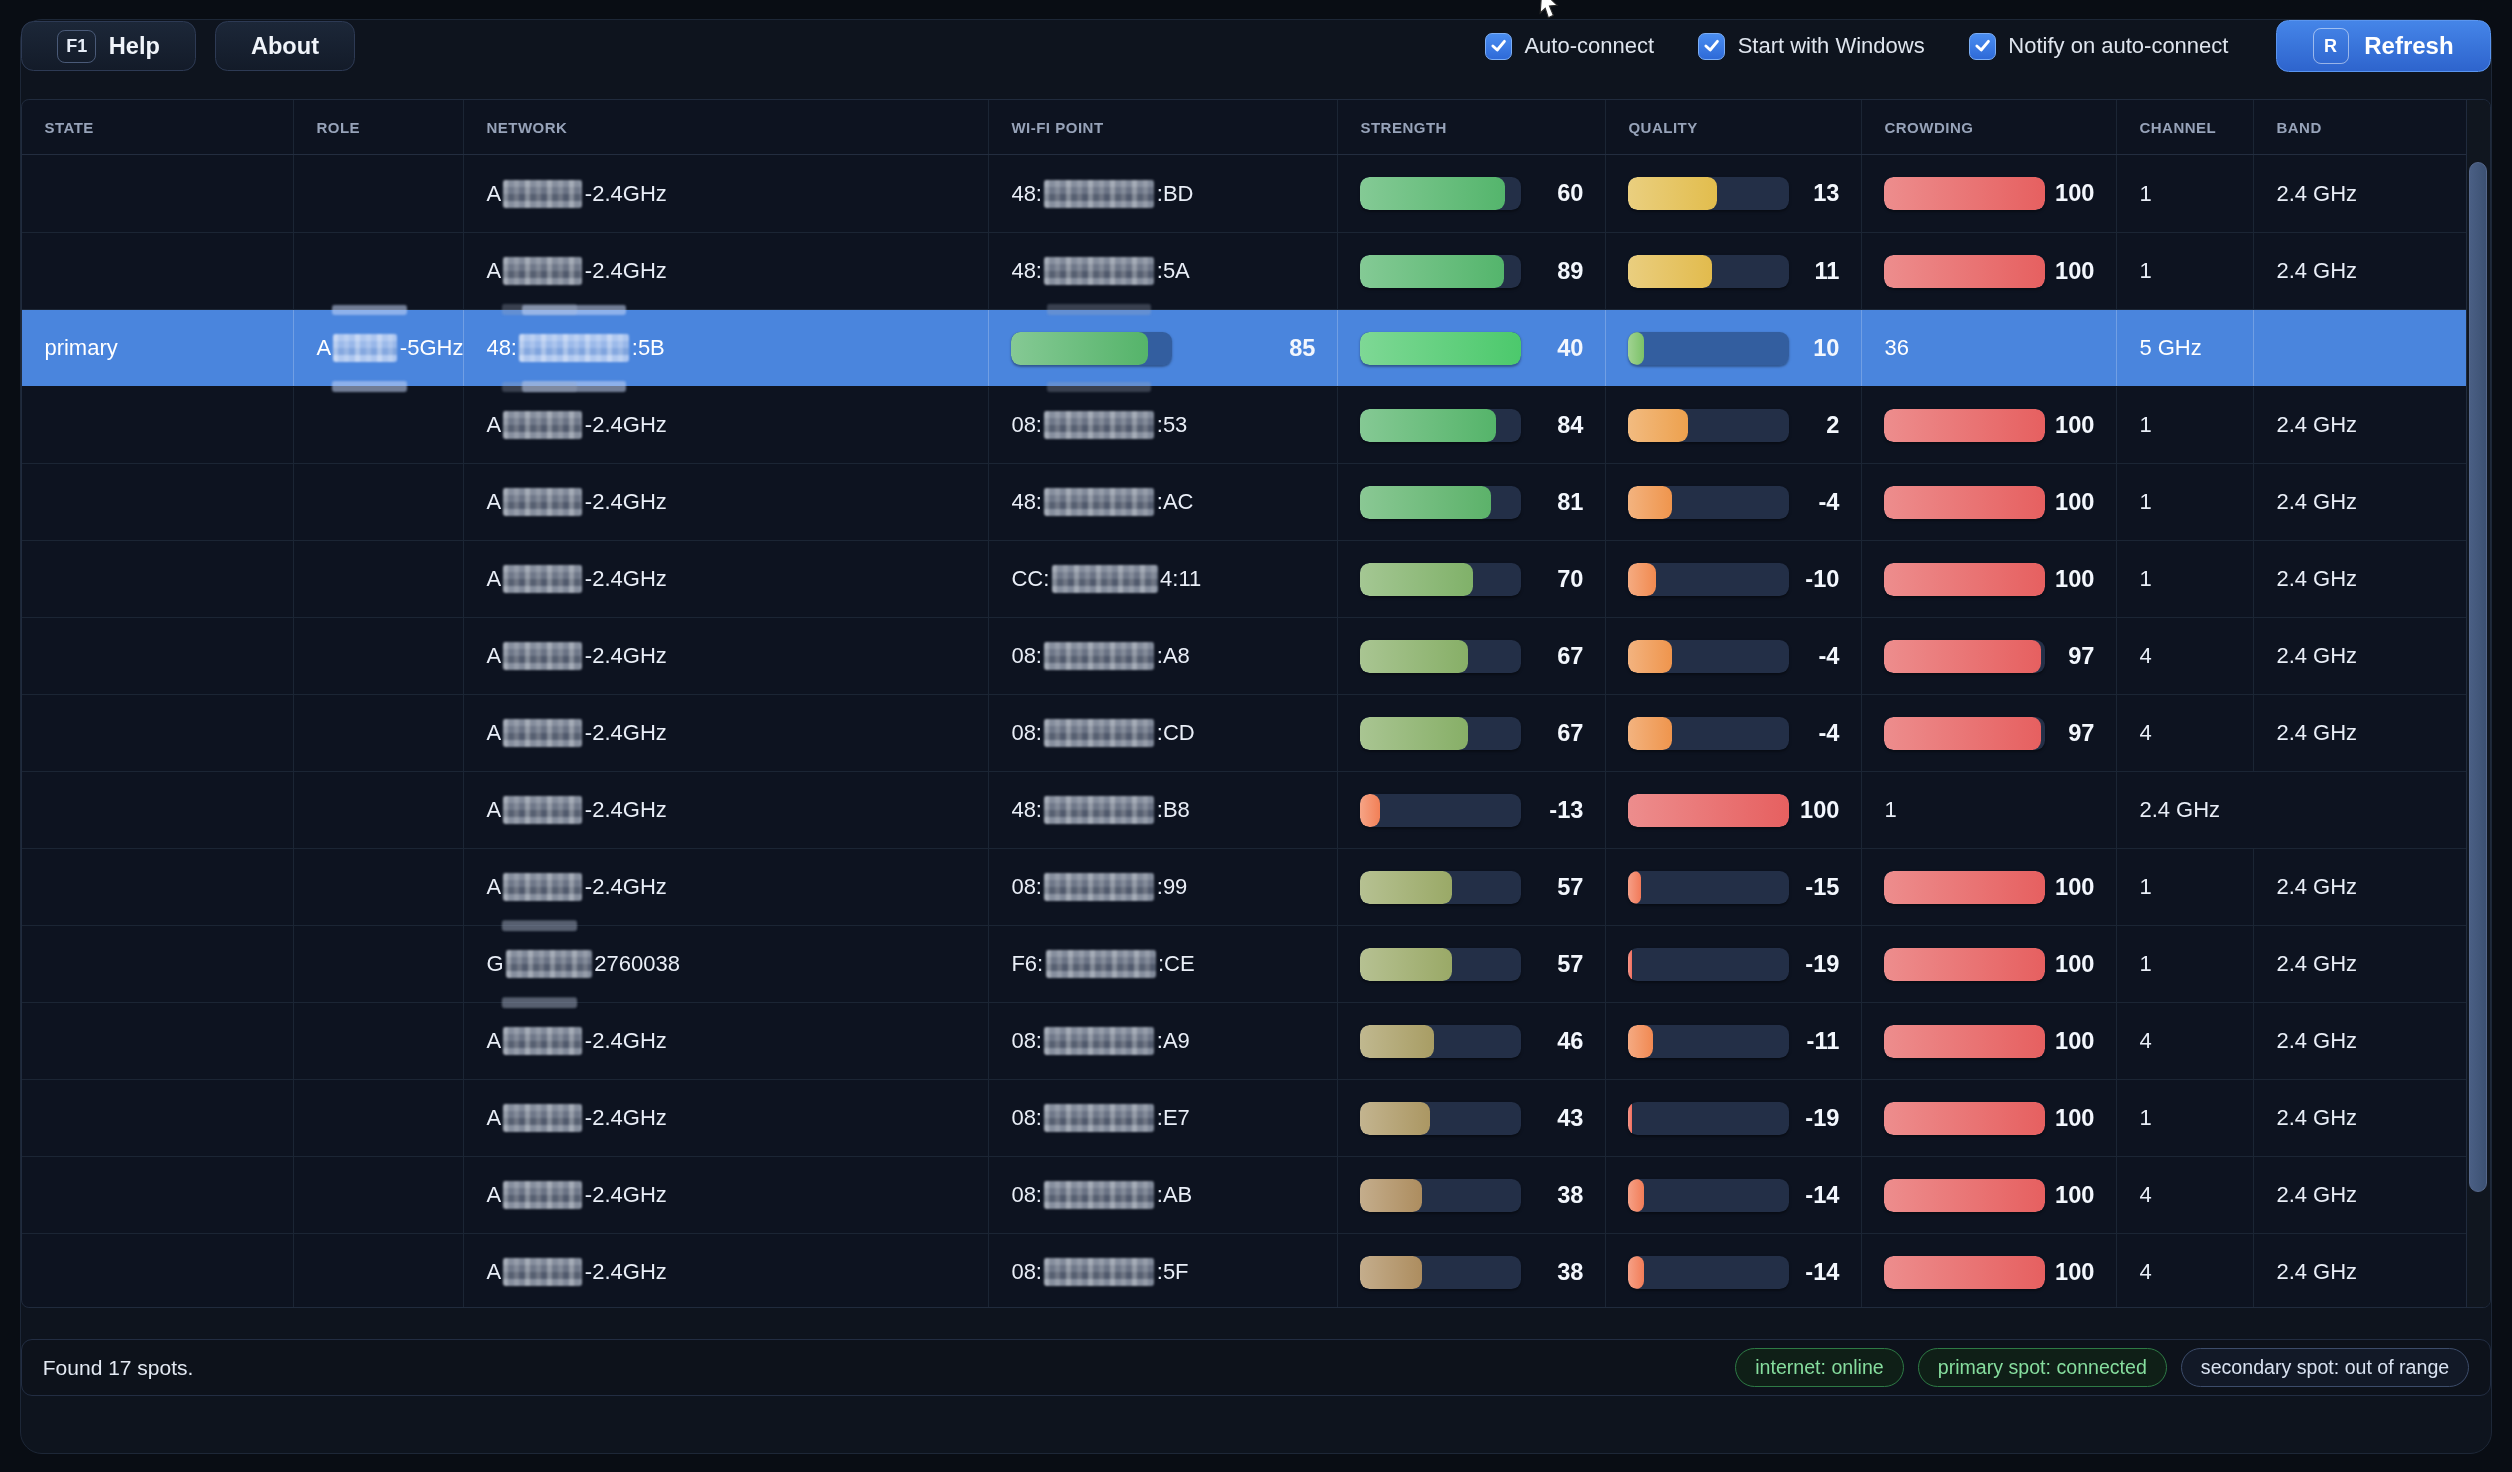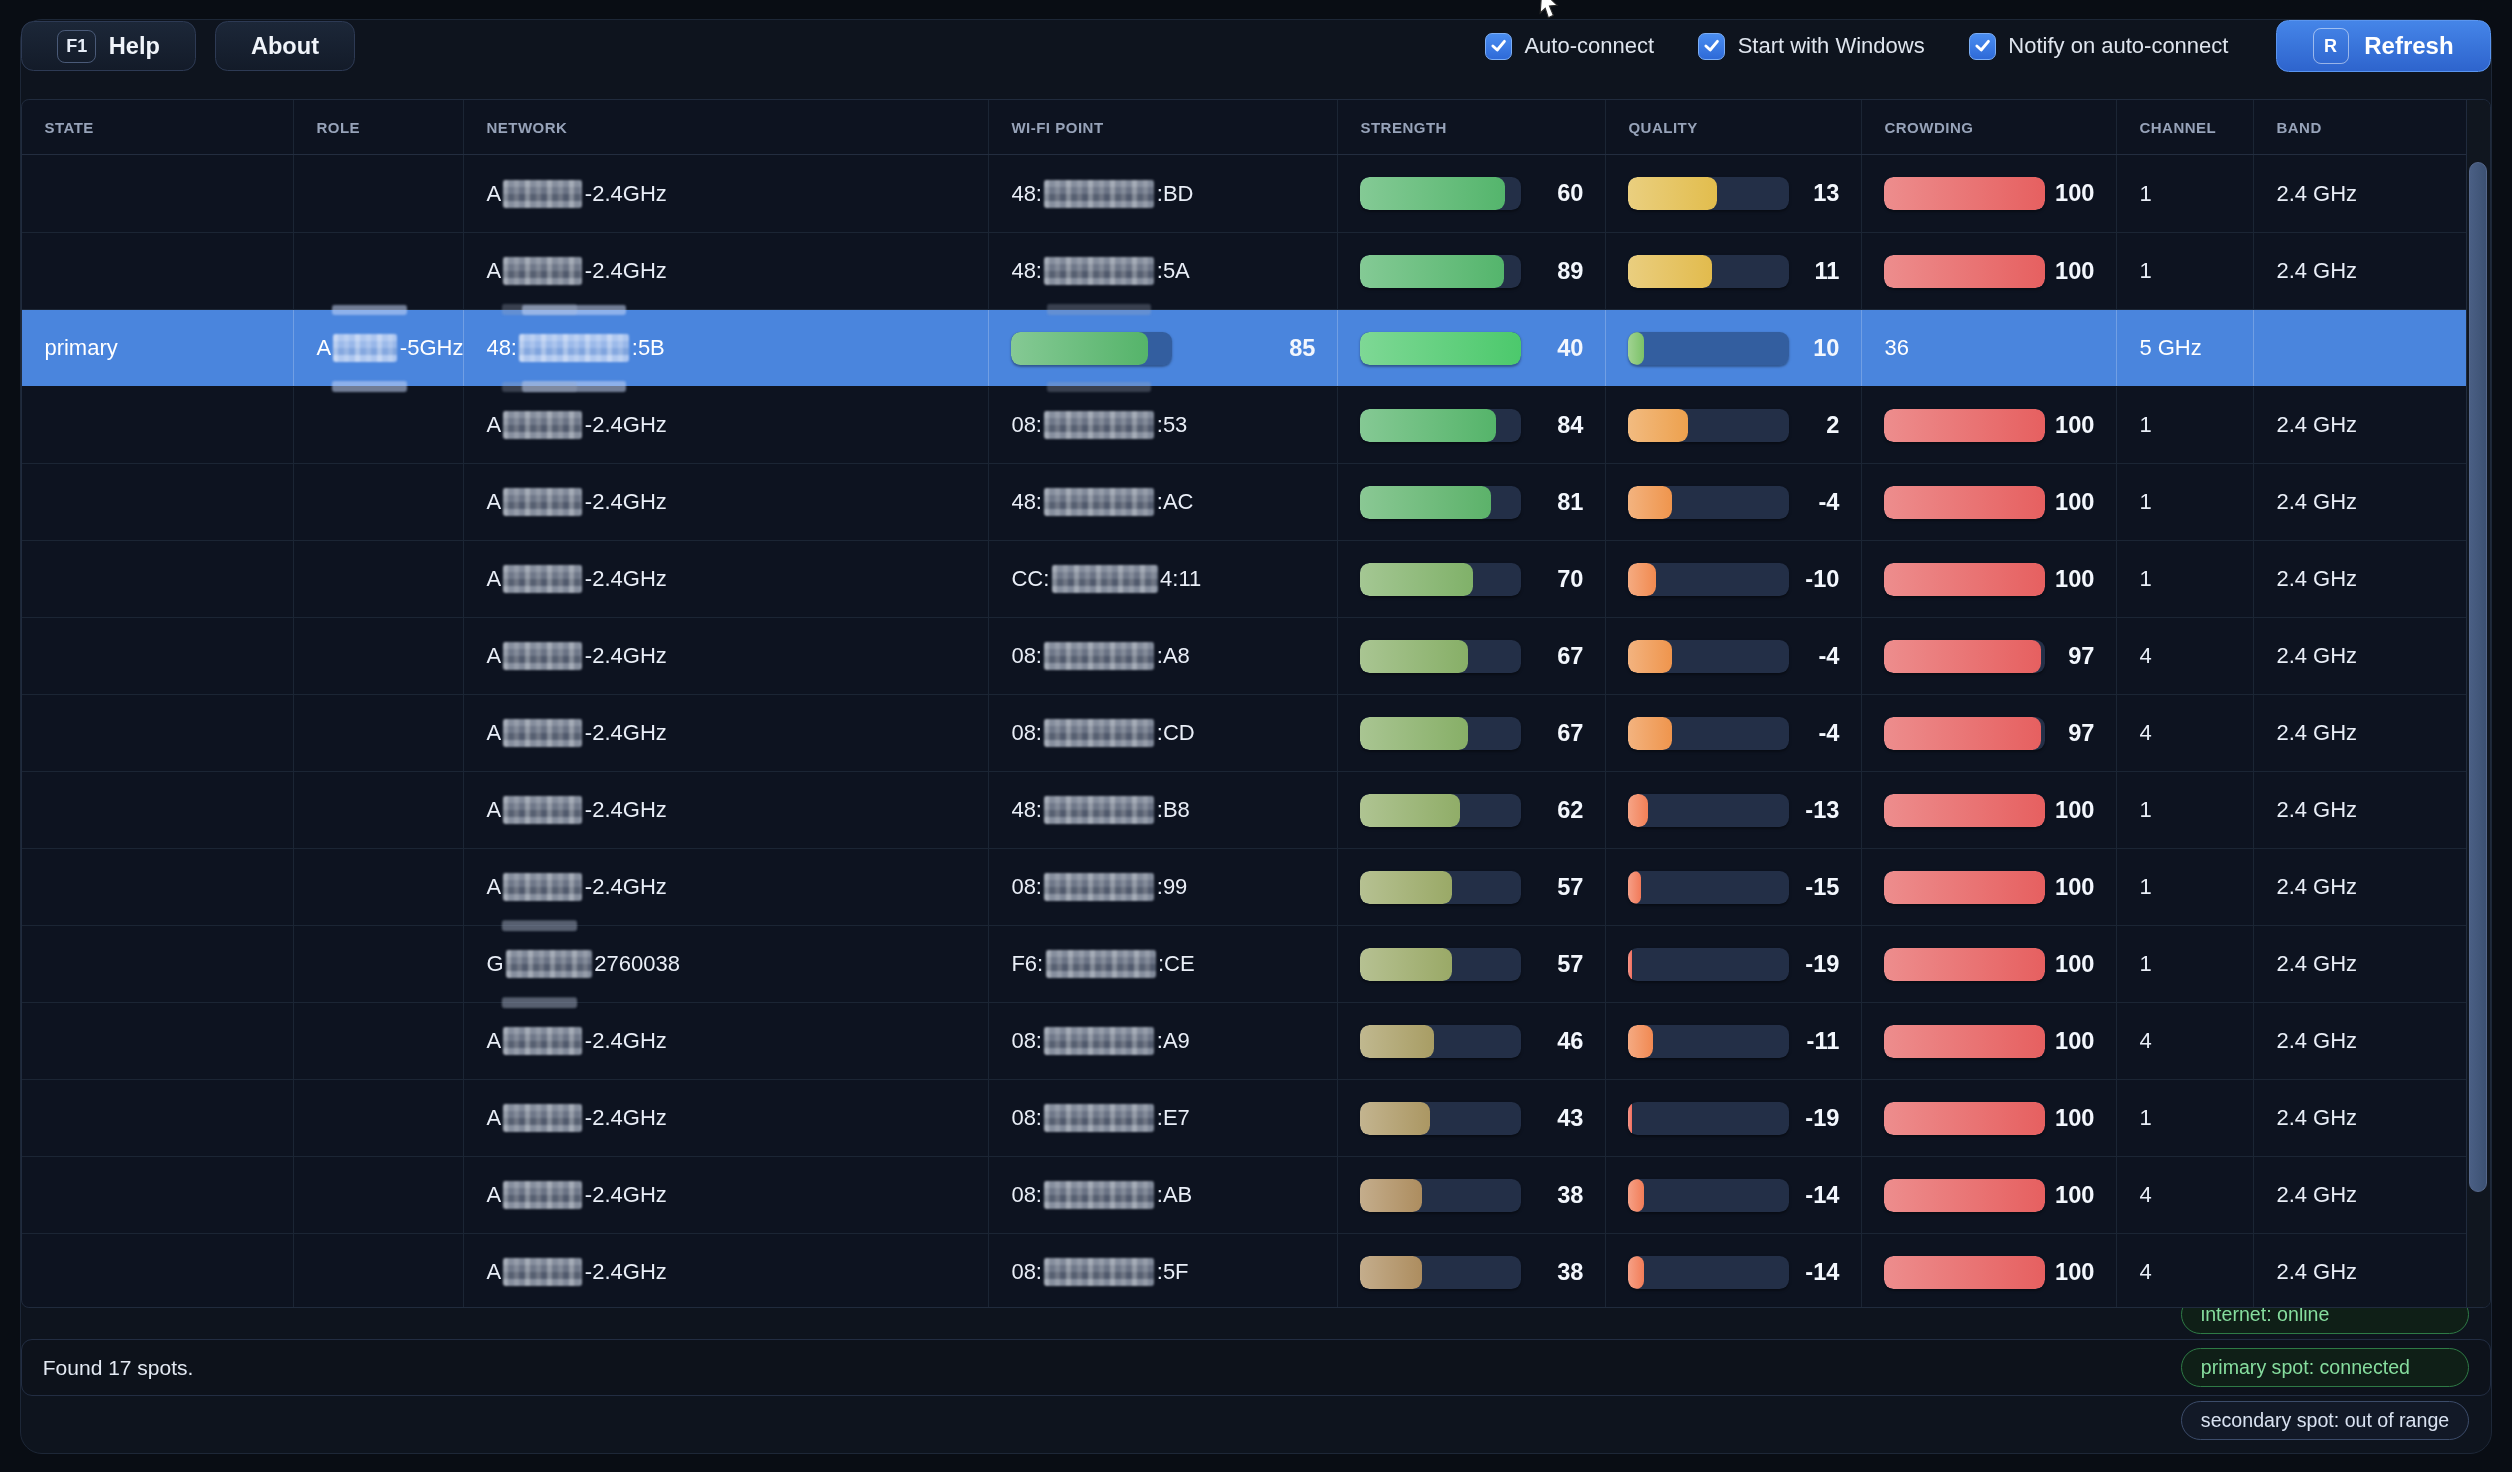--- a/index.html
+++ b/index.html
@@ -126,21 +126,21 @@
     background:linear-gradient(90deg,#4a5f84,#3c5173);
     border:0.8px solid #56688c;
   }
   
   .footer{
     margin-top:31px; height:57px;
     border:0.8px solid #222d42; border-radius:11px; background:#0d121b;
     display:flex; align-items:center; padding:0 20.4px;
   }
   .footer .status{ font-size:21px; color:#e3e9f3; }
-  .badges{ margin-left:auto; display:flex; gap:14px;flex-direction:column; }
+  .badges{ margin-left:auto; display:flex; gap:14px; }
   .badge{
     padding:7px 19px; border-radius:784px; font-size:19.6px; white-space:nowrap;
   }
   .badge.success{ color:#86dd9e; border:0.8px solid #2e7a45; background:#0f1f17; }
   .badge.neutral{ color:#d9e2f1; border:0.8px solid #3c4c6a; background:#121927; }
   
   .cursor{ position:absolute; left:1536px; top:-11px; z-index:9; }
 </style>
 </head>
 <body>
@@ -559,26 +559,20 @@
             <span class="redact" style="width: 79px;"></span>
             <span>-2.4GHz</span>
           </div>
           <div class="cell ">
             <span>48:</span>
             <span class="redact" style="width: 110px;"></span>
             <span>:B8</span>
           </div>
           <div class="cell ">
             <span class="bar">
-              <span class="fill" style="width: 62%; background: linear-gradient(90deg, rgb(175, 196, 146), rgb(144, 173, 104));"></span>
-            </span>
-            <span class="num">62</span>
-          </div>
-          <div class="cell ">
-            <span class="bar">
               <span class="fill" style="width: 12%; background: linear-gradient(90deg, rgb(246, 164, 134), rgb(242, 128, 87));"></span>
             </span>
             <span class="num">-13</span>
           </div>
           <div class="cell ">
             <span class="bar">
               <span class="fill" style="width: 100%; background: linear-gradient(90deg, rgb(237, 141, 141), rgb(230, 96, 96));"></span>
             </span>
             <span class="num">100</span>
           </div>

